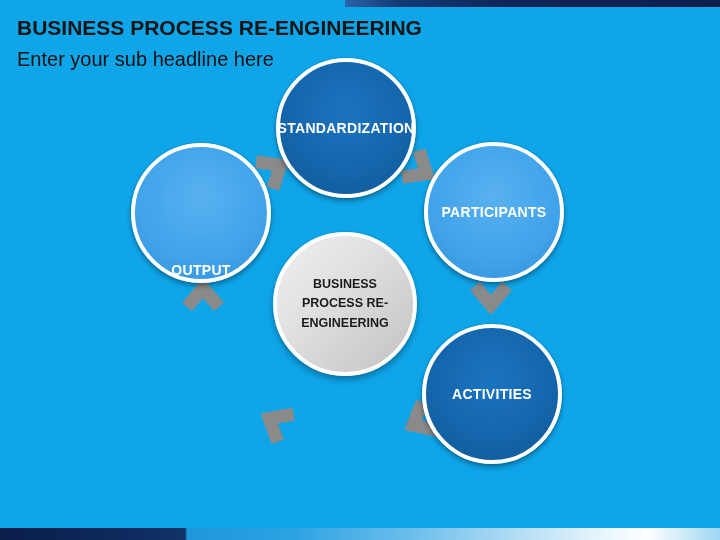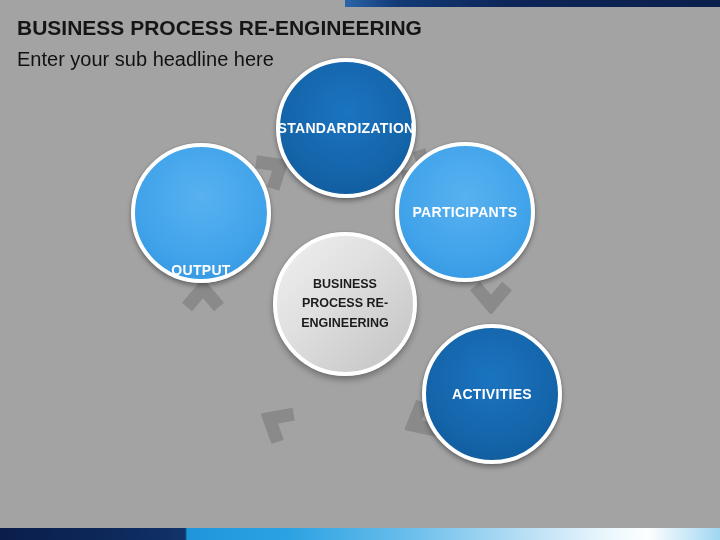--- a/index.html
+++ b/index.html
@@ -1,20 +1,20 @@
 <!DOCTYPE html>
 <html><head>
 <meta charset="utf-8">
 <style>
   html,body { margin:0; padding:0; }
   body { font-family: "Liberation Sans", sans-serif; }
   .slide {
     position: relative;
     width: 720px; height: 540px;
-    background: #a3a3a3;
+    background: #0ea5e9;
     overflow: hidden;
   }
   
   .top-bar {
     position: absolute; top: 0; left: 345px; width: 375px; height: 7px;
     background: linear-gradient(to right, #2a64a8 0%, #123a75 14%, #0d2557 45%, #0b1f4c 100%);
   }
   .bottom-bar {
     position: absolute; bottom: 0; left: 0; width: 720px; height: 12px;
     background: linear-gradient(to right,
@@ -49,21 +49,21 @@
     display: flex; align-items: center; justify-content: center;
     text-align: center; z-index: 2;
   }
   .node span {
     color: #fff; font-size: 14px; font-weight: 700;
     letter-spacing: 0.3px; padding: 0 8px; line-height: 1.3;
   }
   .node.dark  { background: radial-gradient(circle at 50% 38%, #1b74c0 0%, #1464a9 62%, #0e5694 100%); }
   .node.light { background: radial-gradient(circle at 50% 38%, #58b1f0 0%, #41a3ea 60%, #2f91da 100%); }
   .pos-top { left: 276px; top: 58px; }
-  .pos-tr  { left: 395px; top: 142px; }
+  .pos-tr  { left: 424px; top: 142px; }
   .pos-br  { left: 422px; top: 324px; }
   .pos-bot { left: 281px; top: 388px; }
   .pos-bl  { left: 132px; top: 312px; }
   .pos-tl  { left: 131px; top: 143px; align-items: flex-end; }
   .center-node {
     position: absolute; left: 273px; top: 232px;
     width: 136px; height: 136px;
     border-radius: 50%; border: 4px solid #fff;
     background: linear-gradient(135deg, #f0f0f0 0%, #e0e0e0 40%, #c2c2c2 100%);
     box-shadow: 0 4px 6px rgba(0,0,0,0.3), 0 0 2px rgba(0,0,0,0.15);

